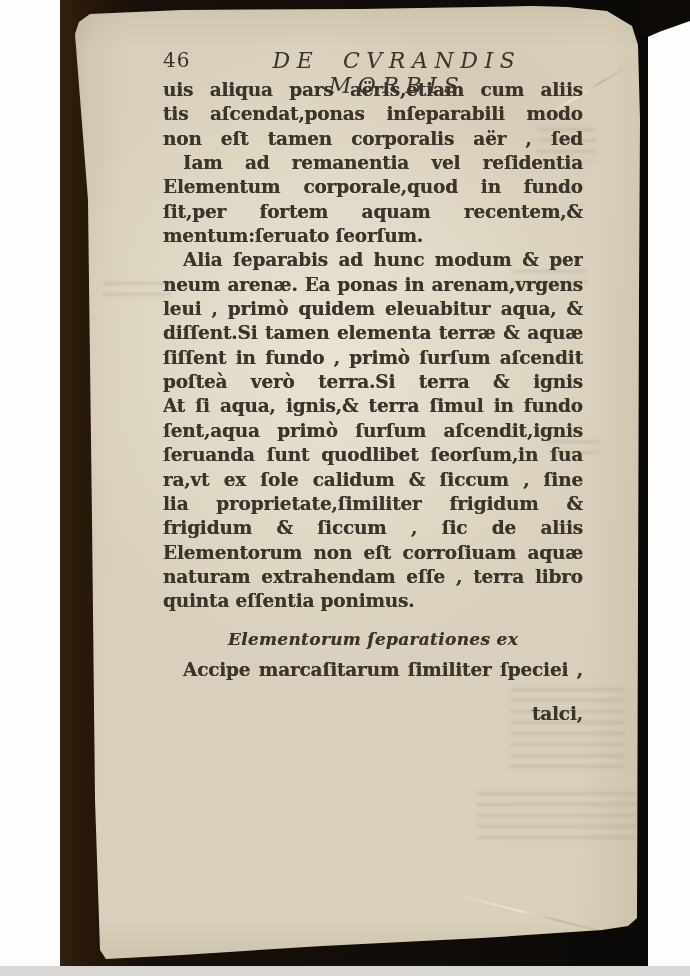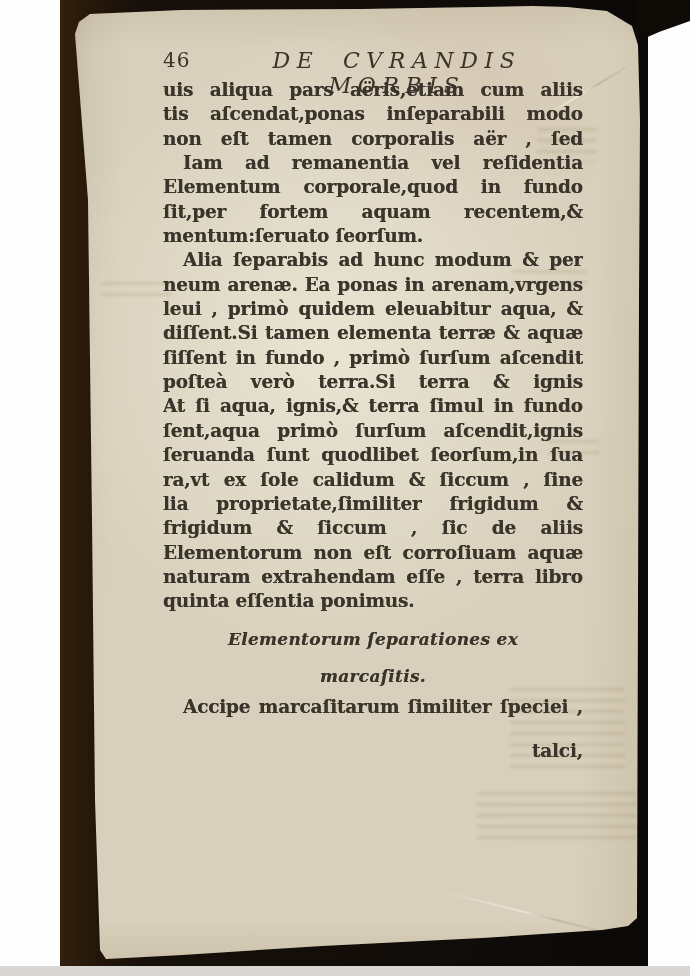--- a/index.html
+++ b/index.html
@@ -133,21 +133,20 @@
           <div class="ln j">At ſi aqua, ignis,&amp; terra ſimul in fundo mãſiſ-</div>
           <div class="ln j">ſent,aqua primò ſurſum aſcendit,ignis poſtea,</div>
           <div class="ln j">ſeruanda ſunt quodlibet ſeorſum,in ſua natu-</div>
           <div class="ln j">ra,vt ex ſole calidum &amp; ſiccum , ſine quauis a-</div>
           <div class="ln j">lia proprietate,ſimiliter frigidum &amp; humidum,</div>
           <div class="ln j">frigidum &amp; ſiccum , ſic de aliis intelligendum.</div>
           <div class="ln j">Elementorum non eſt corroſiuam aquæ fortis</div>
           <div class="ln j">naturam extrahendam eſſe , terra libro de</div>
           <div class="ln ">quinta eſſentia ponimus.</div>
           <div class="ln head head1">Elementorum ſeparationes ex</div>
-          <div class="ln head">marcaſitis.</div>
           <div class="ln j ind">Accipe marcaſitarum ſimiliter ſpeciei , ſine</div>
           <div class="ln right">talci,</div>
         </div>
     </div>
   </div>
 
   <div class="bottom-strip"></div>
 </div>
 
 </body></html>

